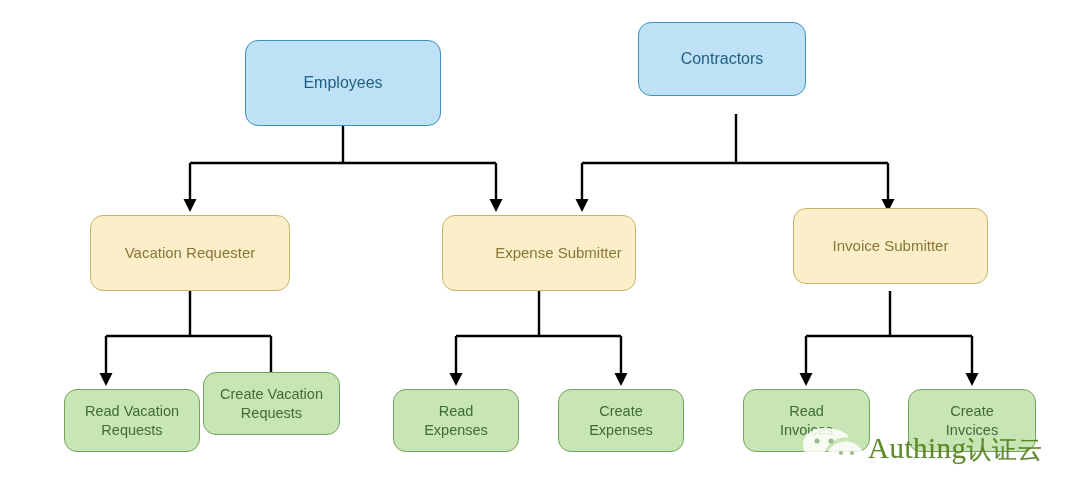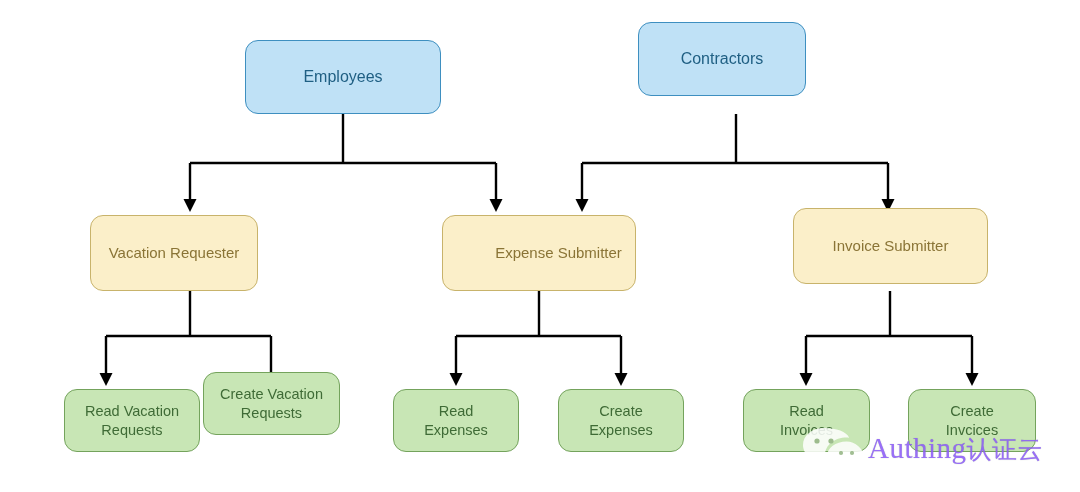--- a/index.html
+++ b/index.html
@@ -63,21 +63,21 @@
     top: 418px;
     width: 270px;
     height: 70px;
     pointer-events: none;
   }
   #watermark .wm-text {
     position: absolute;
     left: 68px;
     top: 14px;
     font-size: 29px;
-    color: #8b5cf6;
+    color: #4d7c0f;
     opacity: 0.88;
     font-family: "Liberation Serif", serif;
     letter-spacing: 0.5px;
     text-shadow: 0 0 1px rgba(120,140,110,0.55);
     white-space: nowrap;
   }
   #watermark .wm-cn {
     font-family: "DejaVu Sans", sans-serif;
     font-size: 25px;
   }
@@ -111,23 +111,23 @@
         <polygon points="99.5,373 112.5,373 106,386"></polygon>
         <polygon points="264.5,373 277.5,373 271,386"></polygon>
         <polygon points="449.5,373 462.5,373 456,386"></polygon>
         <polygon points="614.5,373 627.5,373 621,386"></polygon>
         <polygon points="799.5,373 812.5,373 806,386"></polygon>
         <polygon points="965.5,373 978.5,373 972,386"></polygon>
       </g>
   </svg>
 
   <div id="nodes-layer">
-      <div class="node blue" style="left: 245px; top: 40px; width: 196px; height: 74px;"><span>Employees</span></div>
+      <div class="node blue" style="left: 245px; top: 40px; width: 196px; height: 86px;"><span>Employees</span></div>
       <div class="node blue" style="left: 638px; top: 22px; width: 168px; height: 74px;"><span>Contractors</span></div>
-      <div class="node yellow" style="left: 90px; top: 215px; width: 168px; height: 76px;"><span>Vacation Requester</span></div>
+      <div class="node yellow" style="left: 90px; top: 215px; width: 200px; height: 76px;"><span>Vacation Requester</span></div>
       <div class="node yellow" style="left: 442px; top: 215px; width: 194px; height: 76px; padding-left: 39px;"><span>Expense Submitter</span></div>
       <div class="node yellow" style="left: 793px; top: 208px; width: 195px; height: 76px;"><span>Invoice Submitter</span></div>
       <div class="node green" style="left: 38px; top: 389px; width: 136px; height: 63px; margin-left: 26px;"><span>Read Vacation
 Requests</span></div>
       <div class="node green" style="left: 203px; top: 372px; width: 137px; height: 63px;"><span>Create Vacation
 Requests</span></div>
       <div class="node green" style="left: 393px; top: 389px; width: 126px; height: 63px;"><span>Read
 Expenses</span></div>
       <div class="node green" style="left: 558px; top: 389px; width: 126px; height: 63px;"><span>Create
 Expenses</span></div>

